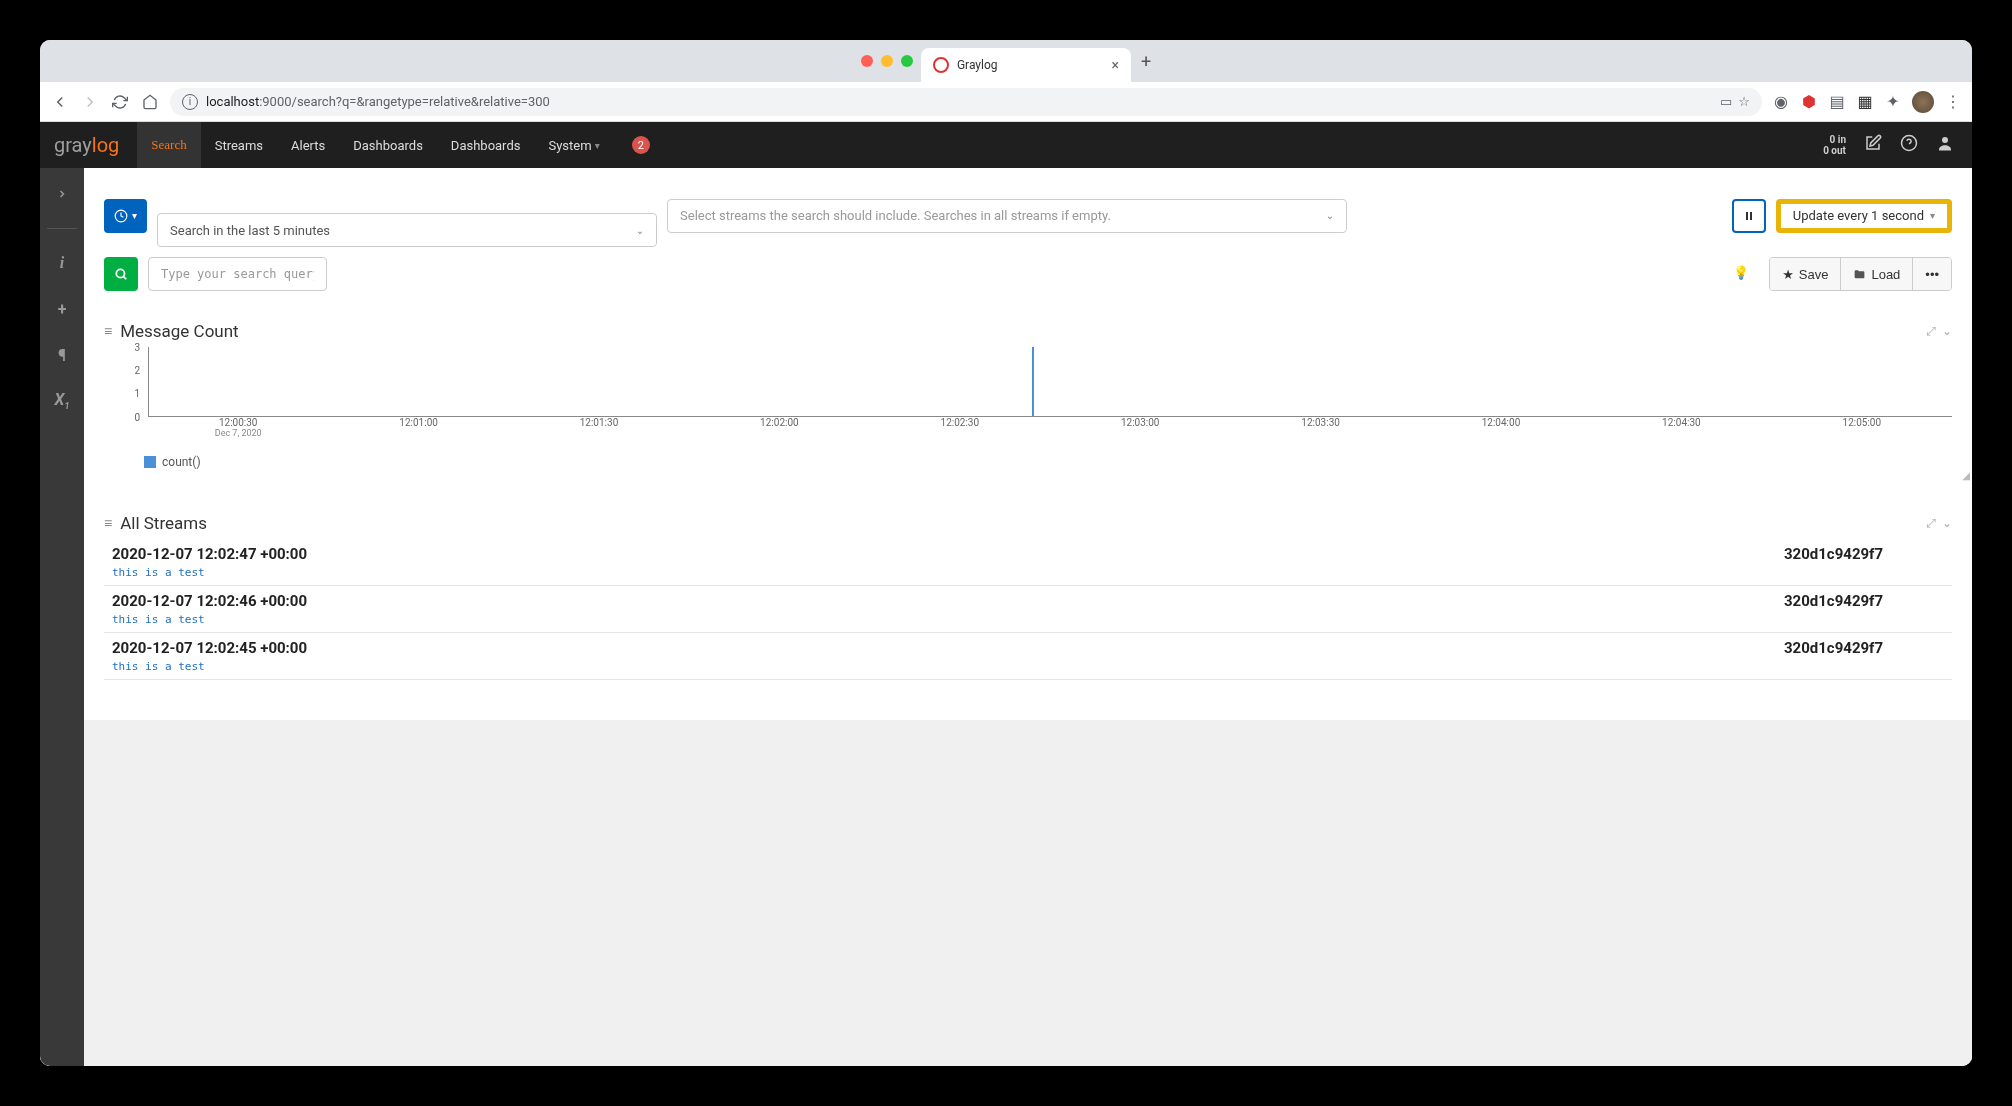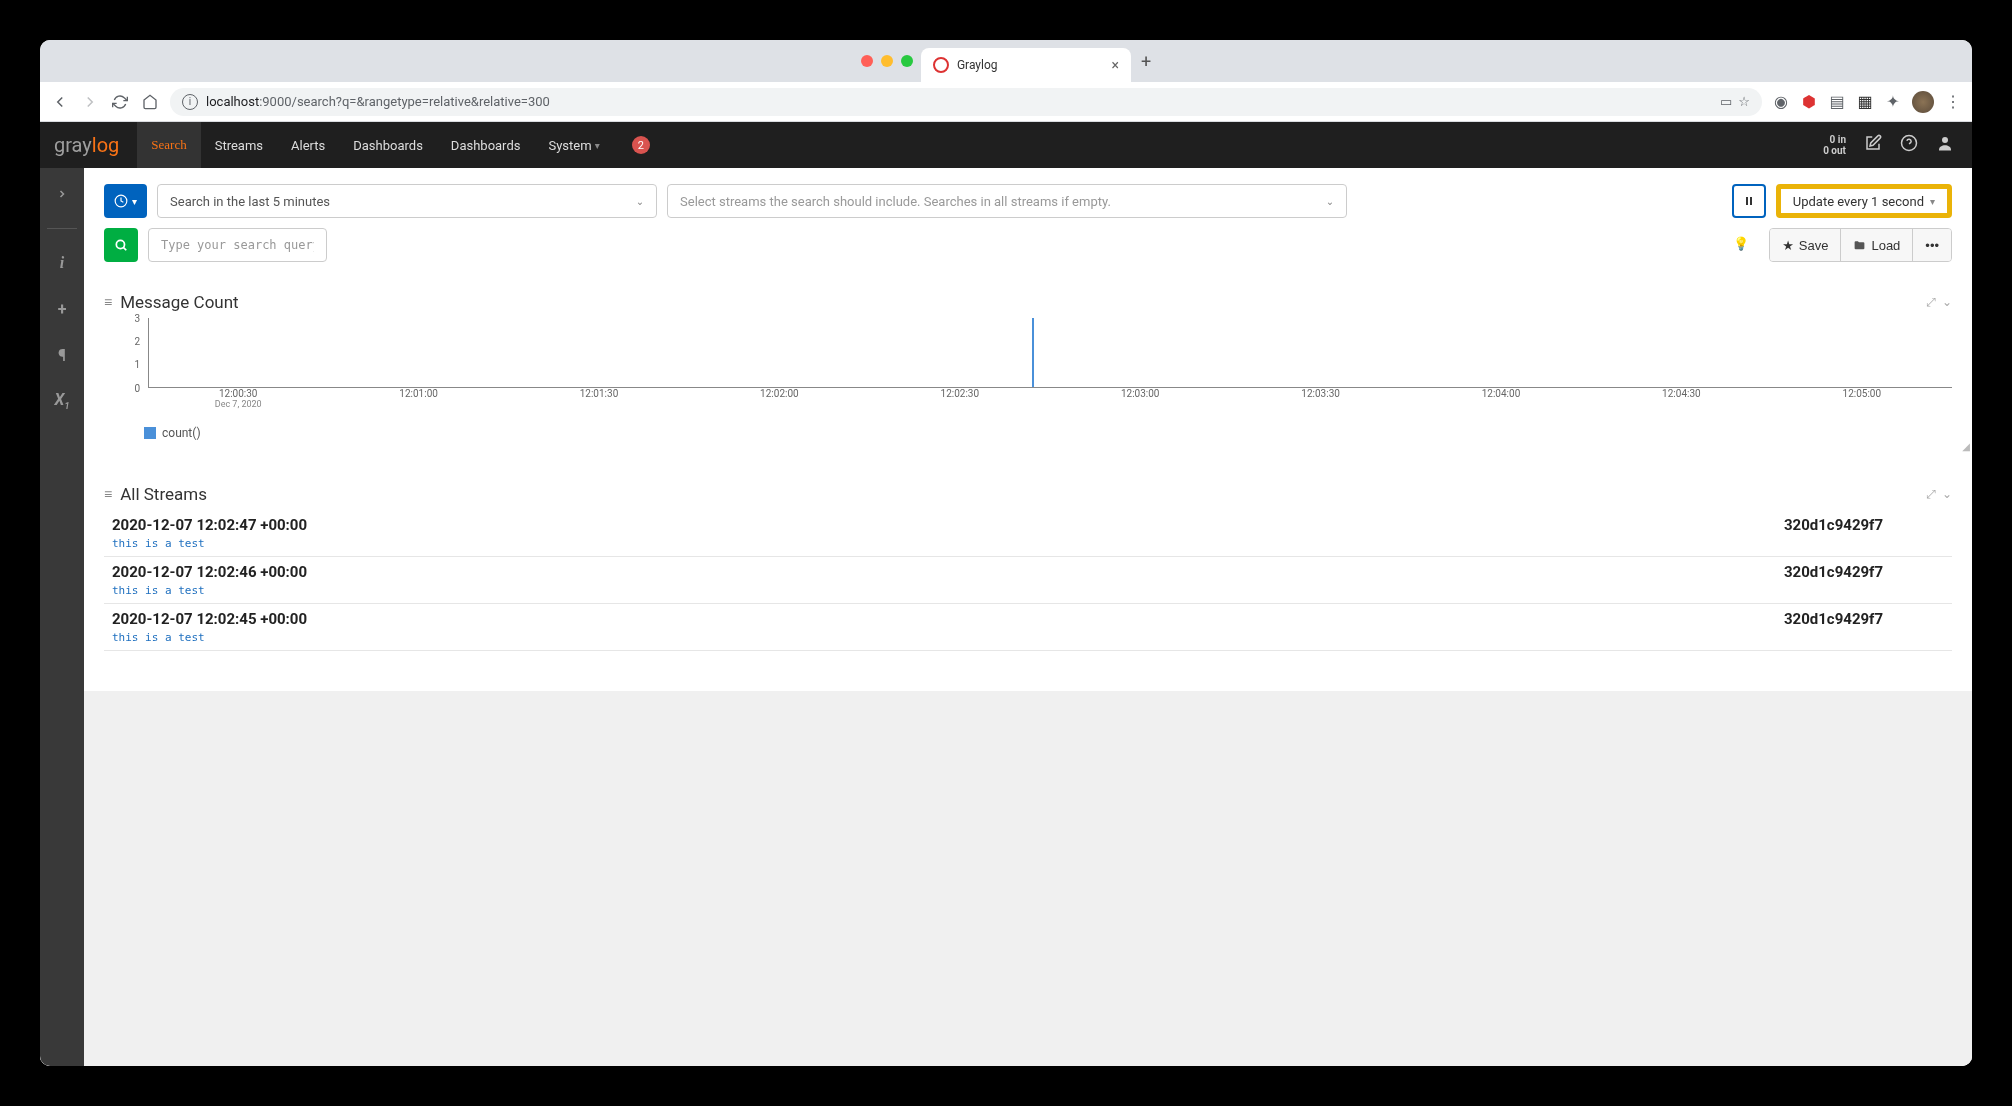--- a/index.html
+++ b/index.html
@@ -37,21 +37,21 @@
 .io-stats { font-size: 10px; line-height: 11px; color: #ccc; text-align: right; font-style: italic; }
 .io-stats b { font-style: normal; }
 .top-icon { color: #ccc; cursor: pointer; font-size: 18px; }
 .content-wrap { flex: 1; display: flex; background: #f0f0f0; overflow: hidden; }
 .sidebar { width: 44px; background: #393939; display: flex; flex-direction: column; align-items: center; padding-top: 12px; gap: 18px; }
 .side-icon { color: #999; font-size: 16px; cursor: pointer; width: 28px; height: 28px; display:flex;align-items:center;justify-content:center; }
 .main-area { flex: 1; overflow: auto; padding: 0; }
 .search-panel { background: #fff; margin: 0; padding: 16px 20px; }
 .search-row1 { display: flex; gap: 10px; align-items: center; margin-bottom: 10px; }
 .time-btn { background: #0063be; color: #fff; border: none; border-radius: 4px; height: 34px; padding: 0 10px; display:flex;align-items:center;gap:4px;cursor:pointer; }
-.select-like { flex: 0 0 500px; height: 34px; border: 1px solid #ccc; border-radius: 4px; background: #fff; display:flex;align-items:center;padding:0 12px;font-size:13px;color:#555;justify-content:space-between;cursor:pointer; }
+.select-like { flex: 0 0 500px; height: 34px; border: 1px solid #ccc; border-radius: 4px; background: #fff; display:flex;align-items:center;padding:0 12px;font-size:13px;color:#555;justify-content:space-between;cursor:pointer;margin-top:29px; }
 .stream-select { flex: 0 0 680px; height: 34px; border: 1px solid #ccc; border-radius: 4px; background: #fff; display:flex;align-items:center;padding:0 12px;font-size:13px;color:#999;justify-content:space-between;cursor:pointer; }
 .spacer { flex: 1; }
 .pause-btn { width: 34px; height: 34px; border: 2px solid #0063be; border-radius: 4px; background: #fff; display:flex;align-items:center;justify-content:center;cursor:pointer; }
 .update-select { height: 34px; border: 5px solid #eab308; border-radius: 4px; background: #fff; display:flex;align-items:center;padding:0 12px;font-size:13px;color:#333;cursor:pointer;gap:6px; }
 .search-row2 { display: flex; gap: 10px; align-items: center; }
 .search-btn { background: #00ae42; color: #fff; border: none; border-radius: 4px; height: 34px; width: 34px; display:flex;align-items:center;justify-content:center;cursor:pointer; }
 .query-input { flex: 1; height: 34px; border: 1px solid #ccc; border-radius: 4px; padding: 0 12px; font-family: Menlo, Monaco, monospace; font-size: 12px; color: #333; }
 .query-input::placeholder { color: #999; }
 .query-wrap { flex: 1; position: relative; }
 .bulb { position: absolute; right: 10px; top: 8px; color: #9b59b6; font-size: 13px; }

